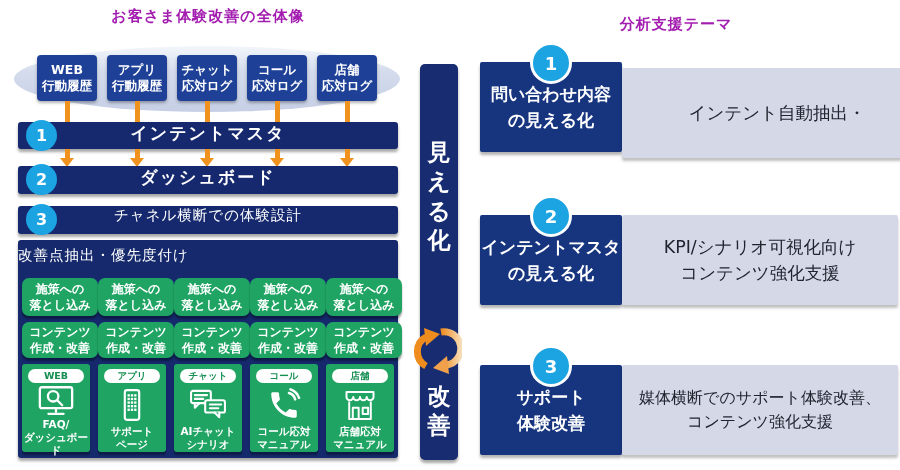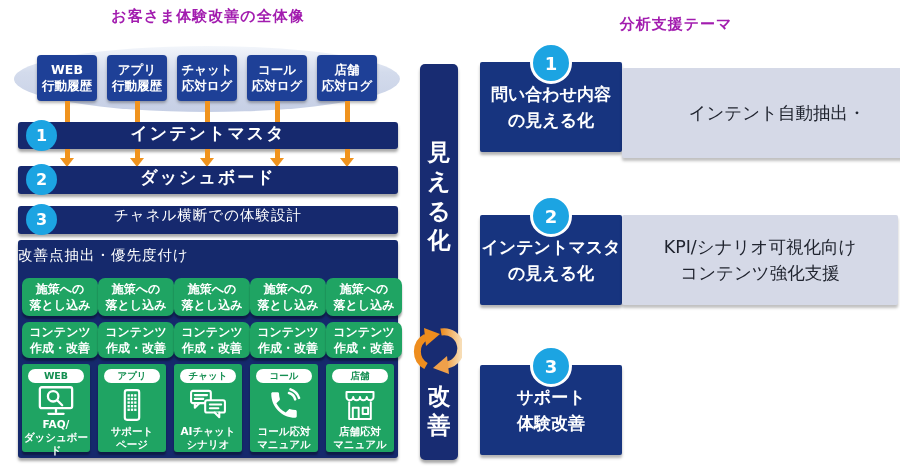--- a/index.html
+++ b/index.html
@@ -306,15 +306,19 @@
   <div class="abs theme-gray" style="top:215px;">
     <span>KPI/シナリオ可視化向け</span>
     <span>コンテンツ強化支援</span>
   </div>
   <div class="abs bignum" style="left:530px;top:195px;">2</div>
 
   <div class="abs theme-navy" style="top:365px;">
     <span>サポート</span>
     <span>体験改善</span>
   </div>
+  <div class="abs theme-gray small" style="top:365px;">
+    <span>媒体横断でのサポート体験改善、</span>
+    <span>コンテンツ強化支援</span>
+  </div>
   <div class="abs bignum" style="left:530px;top:345px;">3</div>
 
 </div>
 
 </body></html>

